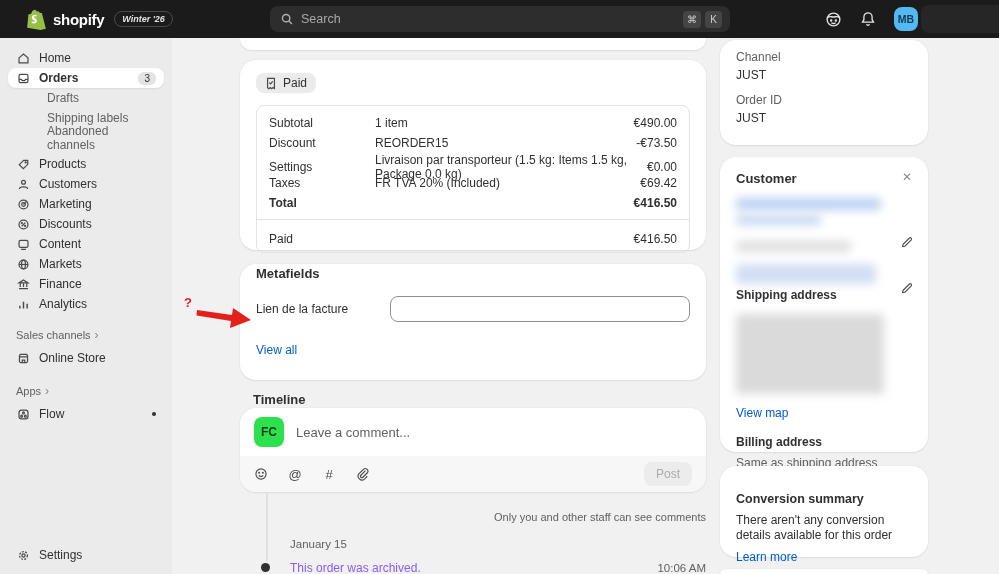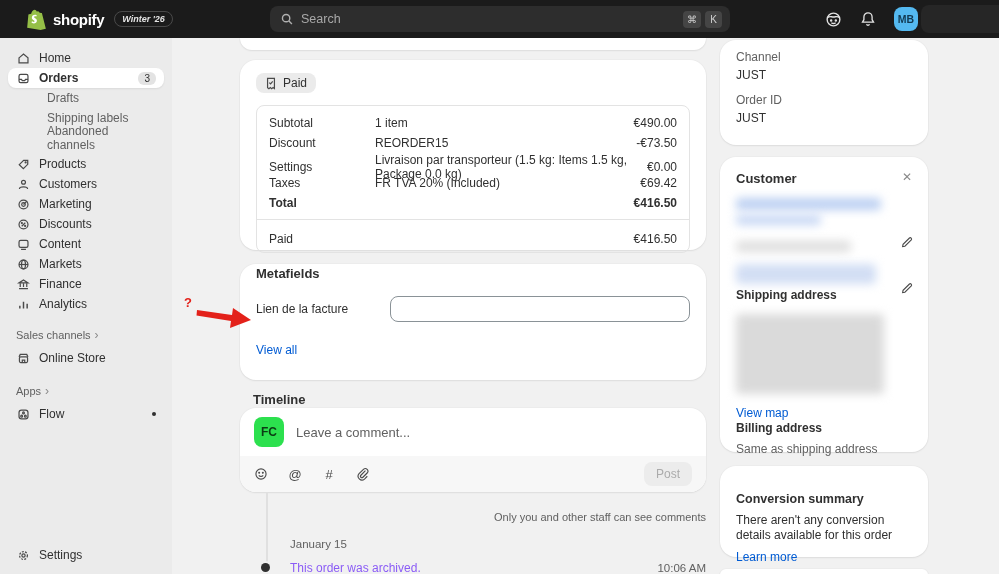--- a/index.html
+++ b/index.html
@@ -425,21 +425,21 @@
     <div class="sub-head" style="margin-top:4px">Shipping address</div>
     <span class="edit-pencil" style="top:124px">
       <svg width="14" height="14" viewBox="0 0 16 16" fill="none" stroke="currentColor" stroke-width="1.3">
           <path d="M3 13.2 L3.5 10.7 L10.8 3.4 a1.5 1.5 0 0 1 2.1 2.1 L5.6 12.8 Z"></path>
         </svg>
     </span>
     <div class="blur-blob" style="margin-top:12px;width:148px;height:80px;background:#dadada"></div>
 
     <div style="margin-top:9px"><span class="link-blue">View map</span></div>
 
-    <div class="sub-head" style="">Billing address</div>
+    <div class="sub-head" style="margin-top:14px">Billing address</div>
     <div class="muted" style="margin-top:7px">Same as shipping address</div>
   </div>
 
   <div class="card card-conversion">
     <div class="card-title" style="font-size:12.5px">Conversion summary</div>
     <div class="conv-body">There aren't any conversion details available for this order</div>
     <span class="link-blue" style="margin-top:7px">Learn more</span>
   </div>
 
   <div class="card card-sliver"></div>

